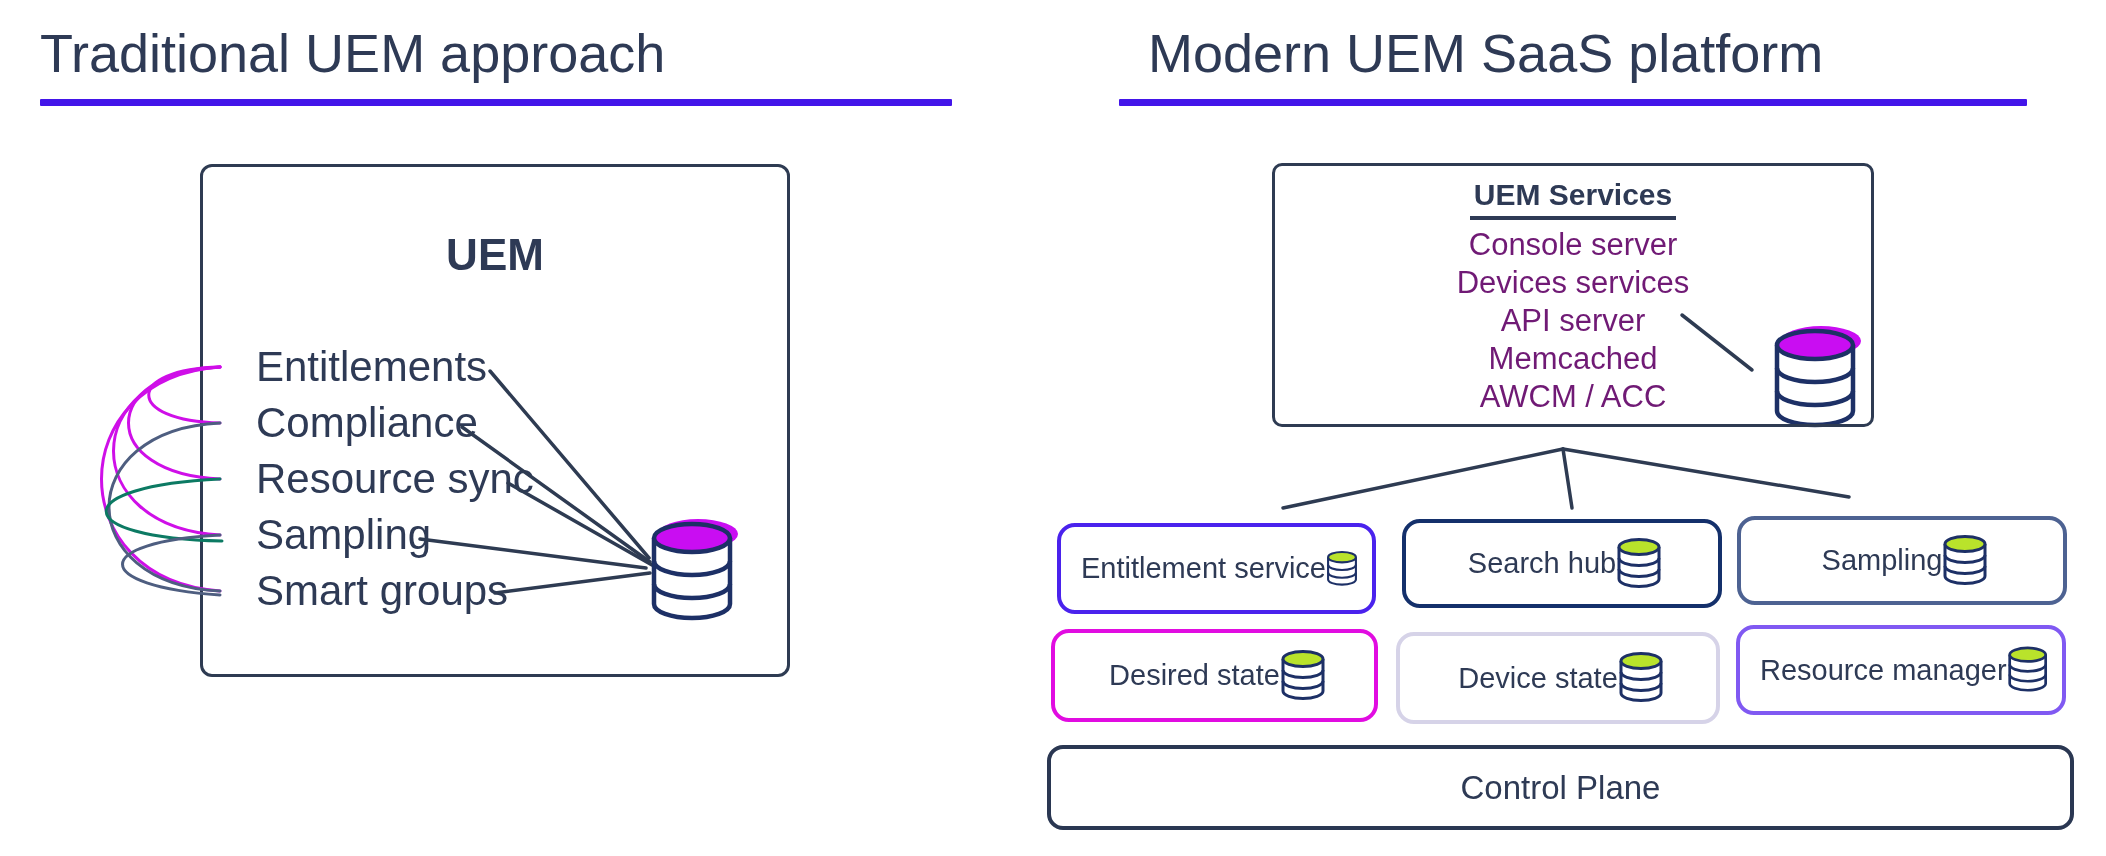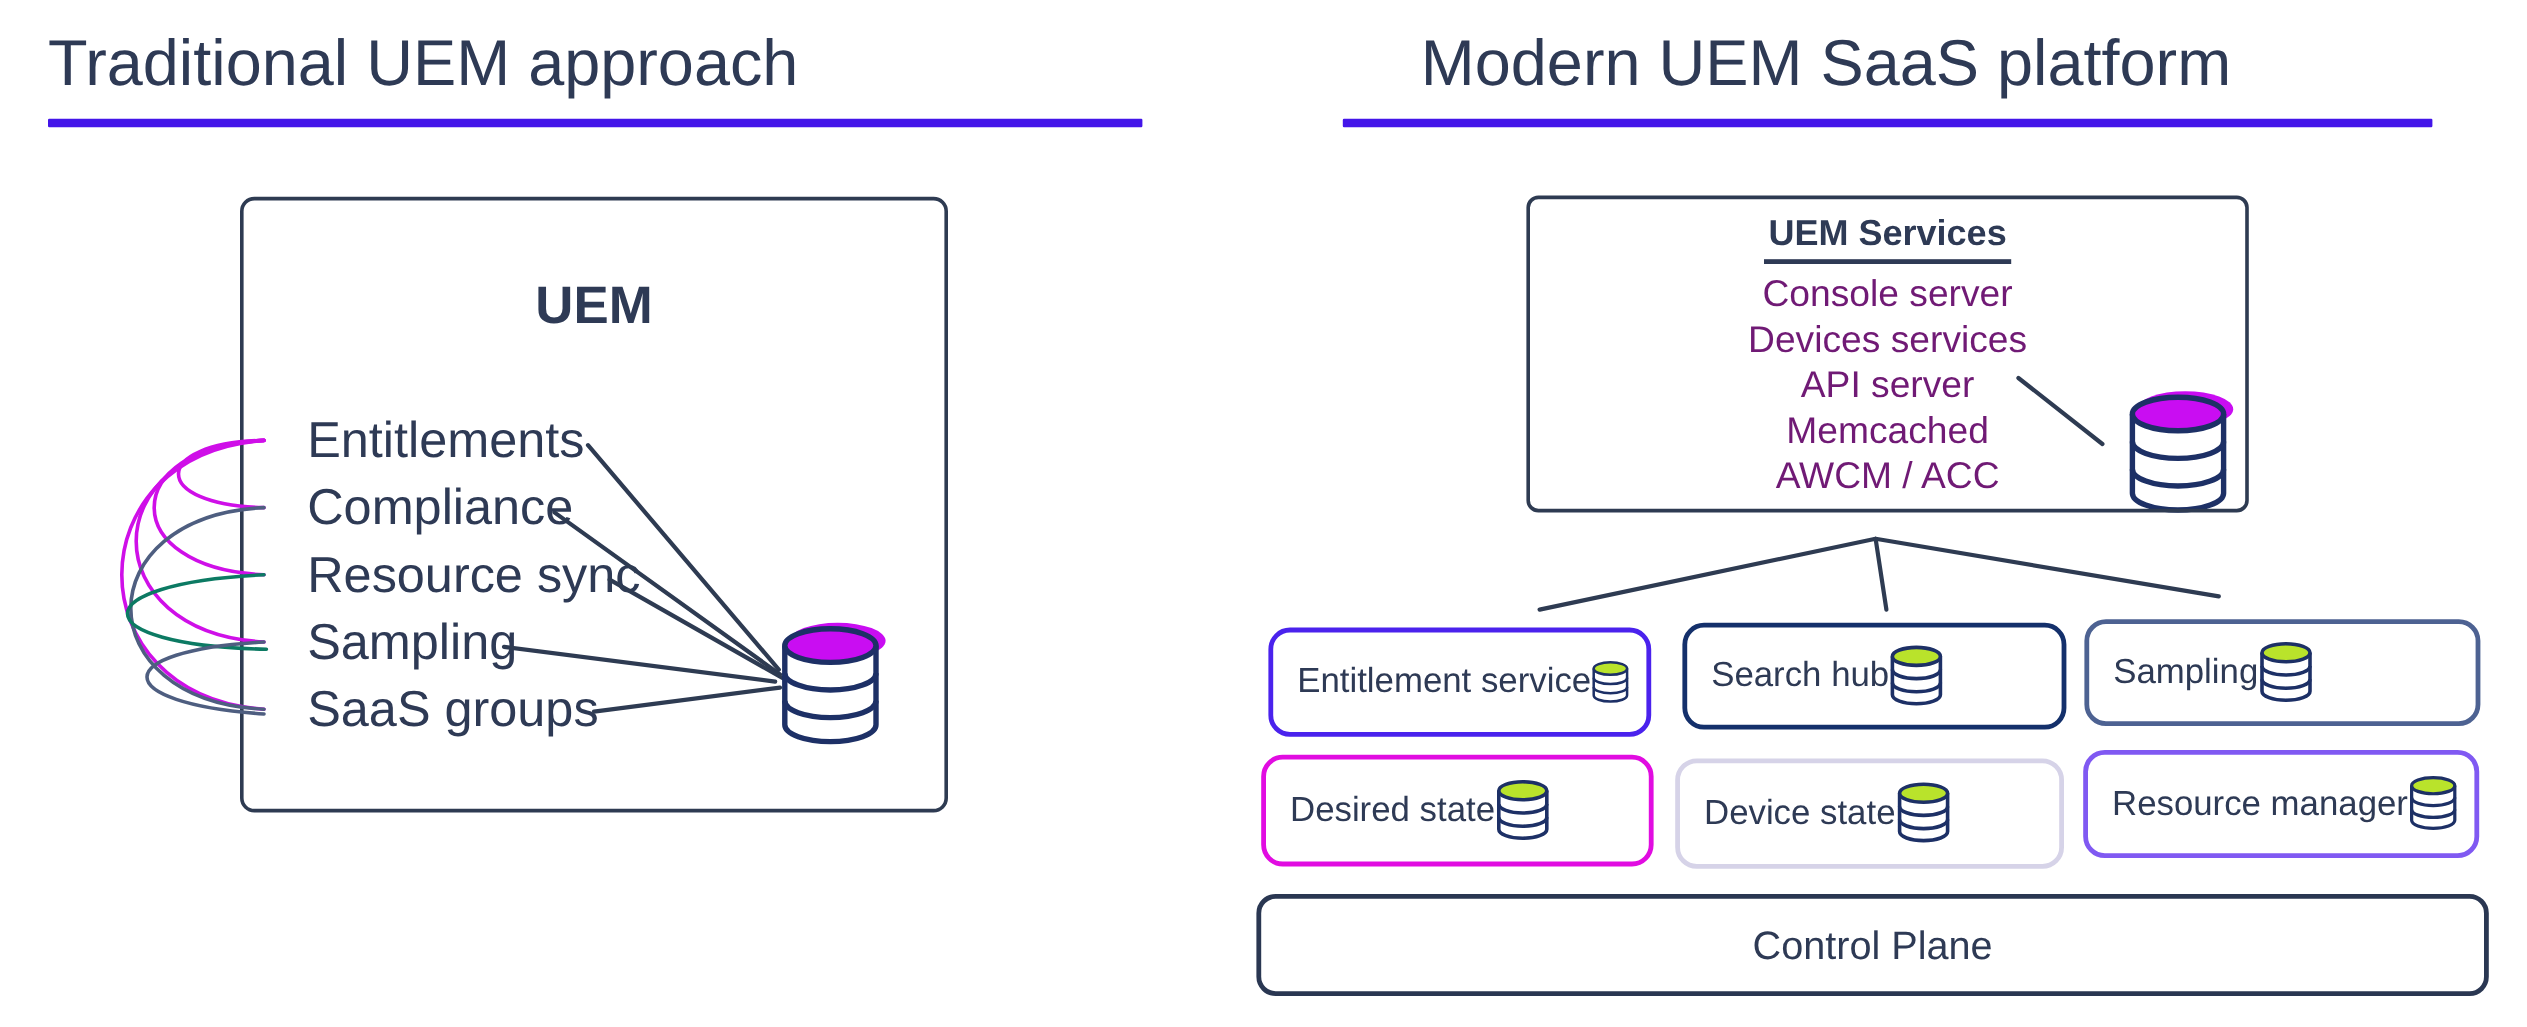--- a/index.html
+++ b/index.html
@@ -13,21 +13,21 @@
   }
   .canvas{position:absolute;inset:0;width:1818px;height:856px;}
 
   
   .panel-title{
     position:absolute;top:22px;
     font-size:54px;font-weight:500;
     color:#2e3a55;white-space:nowrap;letter-spacing:0;
   }
   .panel-title.left{left:40px;}
-  .panel-title.right{left:1184px;text-align:right;}
+  .panel-title.right{left:1148px;text-align:right;}
   .title-rule{
     position:absolute;top:99px;height:7px;
     background:#4315e9;border-radius:1px;
   }
   .title-rule.left{left:40px;width:912px;}
   .title-rule.right{left:1119px;width:908px;}
 
   
   .uem-box{
     position:absolute;left:200px;top:164px;
@@ -76,21 +76,21 @@
   }
   .service-line{
     font-size:31px;line-height:38px;color:#701a75;text-align:center;
   }
   .service-lines{margin-top:6px;}
 
   
   .tile{
     position:absolute;box-sizing:border-box;
     border-radius:18px;background:#ffffff;
-    display:flex;align-items:center;justify-content:flex-start;
+    display:flex;align-items:center;justify-content:center;
     padding:0 14px 0 20px;
   }
   .tile-label{font-size:29px;color:#2e3a55;white-space:nowrap;}
   .tile.t-entitlement{left:1057px;top:523px;width:319px;height:91px;border:4px solid #4a22ed;}
   .tile.t-searchhub  {left:1402px;top:519px;width:320px;height:89px;border:4px solid #14306b;}
   .tile.t-sampling   {left:1737px;top:516px;width:330px;height:89px;border:4px solid #4d6292;}
   .tile.t-desired    {left:1051px;top:629px;width:327px;height:93px;border:4px solid #e10ce1;}
   .tile.t-device     {left:1396px;top:632px;width:324px;height:92px;border:4px solid #d6d3e8;}
   .tile.t-resource   {left:1736px;top:625px;width:330px;height:90px;border:4px solid #8059f2;}
 
@@ -111,21 +111,21 @@
   <div class="title-rule left"></div>
   <div class="panel-title right">Modern UEM SaaS platform</div>
   <div class="title-rule right"></div>
 
   <div class="uem-box"></div>
   <div class="uem-heading">UEM</div>
   <div class="uem-module m0">Entitlements</div>
   <div class="uem-module m1">Compliance</div>
   <div class="uem-module m2">Resource sync</div>
   <div class="uem-module m3">Sampling</div>
-  <div class="uem-module m4">SaaS groups</div>
+  <div class="uem-module m4">Smart groups</div>
 
   <svg class="overlay" width="2106" height="856" viewBox="0 0 2106 856">
 
     <g>
       <path class="arc magenta" d="M 220 367 C 125 369, 125 421, 220 423"></path>
       <path class="arc magenta" d="M 220 367 C 98 372, 98 474, 220 479"></path>
       <path class="arc magenta" d="M 220 367 C 78 375, 78 527, 220 535"></path>
       <path class="arc magenta" d="M 220 367 C 62 378, 62 580, 220 591"></path>
       <path class="arc slate" d="M 220 423 C 72 430, 72 584, 220 591"></path>
       <path class="arc teal" d="M 220 479 C 68 486, 68 538, 222 541"></path>

